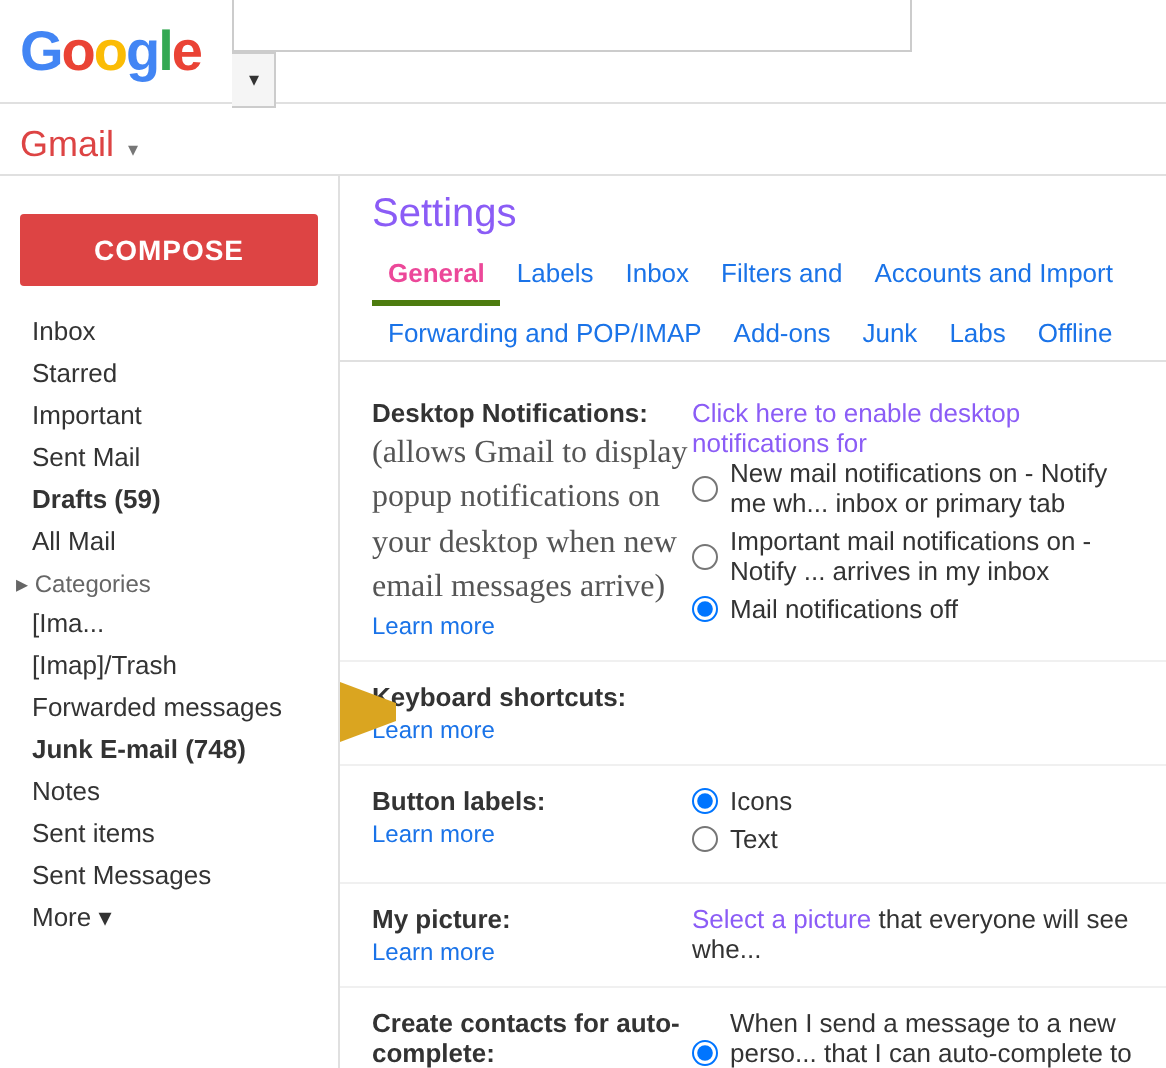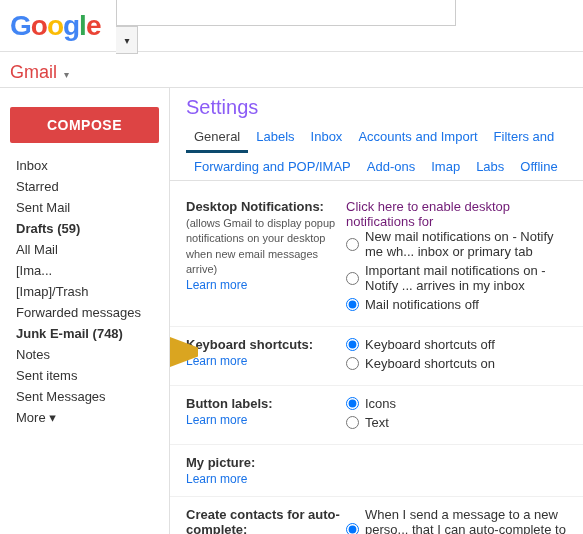--- a/index.html
+++ b/index.html
@@ -31,31 +31,31 @@
     .compose-btn { display: block; margin: 11px 10px 12px 10px; background: #D44; color: #fff; text-align: center; padding: 10px 0; font-size: 14px; font-weight: bold; cursor: pointer; border-radius: 2px; letter-spacing: 0.5px; }
     .sidebar-item { padding: 3px 8px 3px 16px; cursor: pointer; color: #333; font-size: 13px; white-space: nowrap; overflow: hidden; }
     .sidebar-item.bold { font-weight: bold; }
     .sidebar-section { padding: 4px 8px 2px 8px; font-size: 12px; color: #666; cursor: pointer; }
 
     
     .content { flex: 1; overflow: hidden; padding: 0; }
     .settings-title { font-size: 20px; font-weight: normal; color: #8b5cf6; padding: 8px 16px 4px 16px; }
     .tabs { display: flex; flex-wrap: wrap; border-bottom: 1px solid #e0e0e0; padding: 0 16px; }
     .tab { padding: 6px 8px; font-size: 13px; color: #1a73e8; cursor: pointer; white-space: nowrap; }
-    .tab.active { color: #404040; border-bottom: 3px solid #0c4a6e; font-weight: normal; }
+    .tab.active { color: #ec4899; border-bottom: 3px solid #4d7c0f; font-weight: bold; }
 
     
     .settings-body { padding: 8px 0; overflow: hidden; }
     .settings-row { display: flex; padding: 10px 16px; border-bottom: 1px solid #f0f0f0; align-items: flex-start; }
     .settings-label { width: 160px; min-width: 160px; font-size: 13px; }
     .settings-label-title { font-weight: bold; margin-bottom: 2px; }
-    .settings-label-desc { font-size: 11px; color: #555; line-height: 1.4; }
+    .settings-label-desc { font-size: 16px; color: #555; line-height: 1.4; font-family: Liberation Serif, serif; }
     .settings-label-link { color: #1a73e8; font-size: 12px; cursor: pointer; }
     .settings-controls { flex: 1; font-size: 13px; }
-    .settings-controls .blue-link { color: #701a75; cursor: pointer; font-size: 13px; }
+    .settings-controls .blue-link { color: #8b5cf6; cursor: pointer; font-size: 13px; }
     .radio-option { display: flex; align-items: center; margin-bottom: 4px; font-size: 13px; }
     .radio-option input[type="radio"] { margin-right: 6px; }
     .radio-option span { font-size: 13px; }
 
     
     .main-layout { position: relative; }
   </style>
 </head>
 <body>
 
@@ -81,47 +81,49 @@
   </span>
 </div>
 
 <div class="main-layout">
 
   <div class="sidebar">
     <div class="compose-btn">COMPOSE</div>
 
     <div class="sidebar-item">Inbox</div>
     <div class="sidebar-item">Starred</div>
+    <div class="sidebar-item">Important</div>
     <div class="sidebar-item">Sent Mail</div>
     <div class="sidebar-item bold">Drafts (59)</div>
     <div class="sidebar-item">All Mail</div>
 
+    <div class="sidebar-section">▸ Categories</div>
 
     <div class="sidebar-item">[Ima...</div>
     <div class="sidebar-item">[Imap]/Trash</div>
     <div class="sidebar-item">Forwarded messages</div>
     <div class="sidebar-item bold">Junk E-mail (748)</div>
     <div class="sidebar-item">Notes</div>
     <div class="sidebar-item">Sent items</div>
     <div class="sidebar-item">Sent Messages</div>
     <div class="sidebar-item">More ▾</div>
   </div>
 
   <div class="content">
     <div class="settings-title">Settings</div>
 
     <div class="tabs">
       <div class="tab active">General</div>
       <div class="tab">Labels</div>
       <div class="tab">Inbox</div>
+      <div class="tab">Filters and</div>
       <div class="tab">Accounts and Import</div>
-      <div class="tab">Filters and</div>
       <div class="tab">Forwarding and POP/IMAP</div>
       <div class="tab">Add-ons</div>
-      <div class="tab">Imap</div>
+      <div class="tab">Junk</div>
       <div class="tab">Labs</div>
       <div class="tab">Offline</div>
     </div>
 
     <div class="settings-body">
 
       <div class="settings-row">
         <div class="settings-label">
           <div class="settings-label-title">Desktop Notifications:</div>
           <div class="settings-label-desc">(allows Gmail to display popup notifications on your desktop when new email messages arrive)</div>
@@ -153,30 +155,20 @@
                 <polygon points="0 0, 8 3, 0 6" fill="#DAA520"></polygon>
               </marker>
             </defs>
             <path d="M10,17 L78,17" stroke="#DAA520" stroke-width="12" fill="none" marker-end="url(#arrowhead)"></path>
           </svg>
         </div>
         <div class="settings-label">
           <div class="settings-label-title">Keyboard shortcuts:</div>
           <div class="settings-label-link">Learn more</div>
         </div>
-        <div class="settings-controls">
-          <div class="radio-option">
-            <input type="radio" checked="" style="">
-            <span>Keyboard shortcuts off</span>
-          </div>
-          <div class="radio-option">
-            <input type="radio" style="">
-            <span>Keyboard shortcuts on</span>
-          </div>
-        </div>
       </div>
 
       <div class="settings-row">
         <div class="settings-label">
           <div class="settings-label-title">Button labels:</div>
           <div class="settings-label-link">Learn more</div>
         </div>
         <div class="settings-controls">
           <div class="radio-option">
             <input type="radio" checked="" style="">
@@ -187,20 +179,24 @@
             <span>Text</span>
           </div>
         </div>
       </div>
 
       <div class="settings-row">
         <div class="settings-label">
           <div class="settings-label-title">My picture:</div>
           <div class="settings-label-link">Learn more</div>
         </div>
+        <div class="settings-controls">
+          <span class="blue-link">Select a picture</span>
+          <span> that everyone will see whe...</span>
+        </div>
       </div>
 
       <div class="settings-row">
         <div class="settings-label">
           <div class="settings-label-title">Create contacts for auto-complete:</div>
         </div>
         <div class="settings-controls">
           <div class="radio-option">
             <input type="radio" checked="" style="">
             <span>When I send a message to a new perso... that I can auto-complete to them next t...</span>

